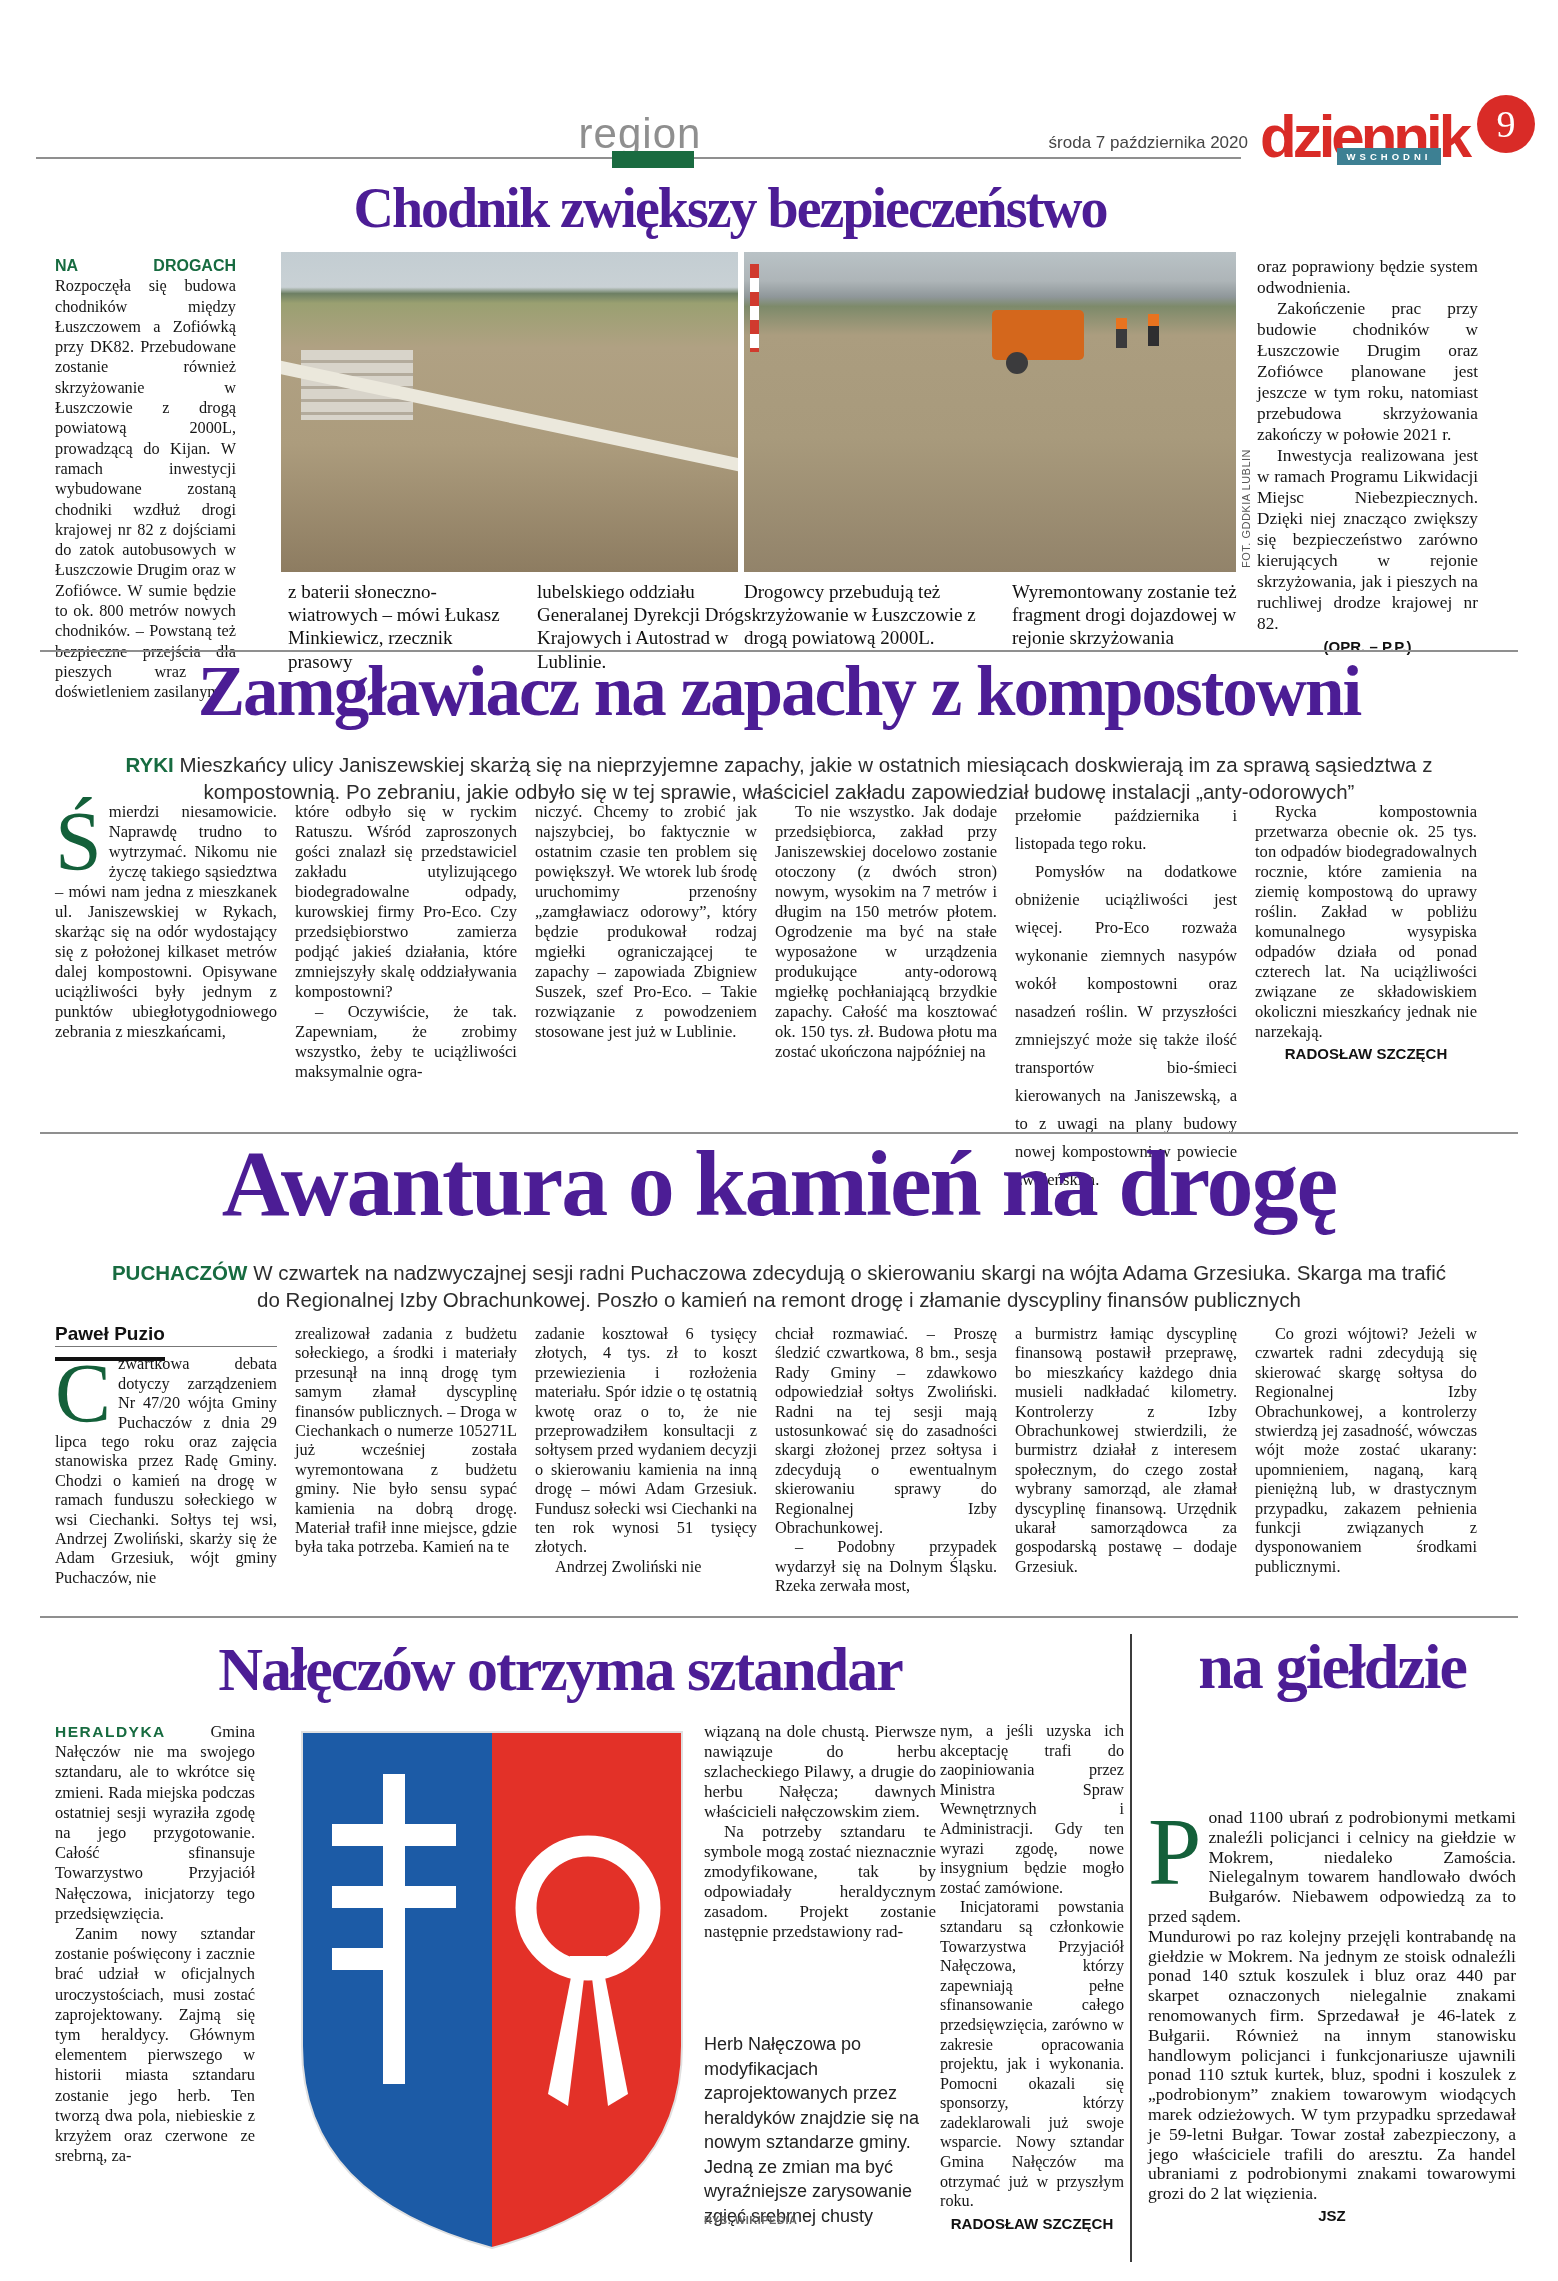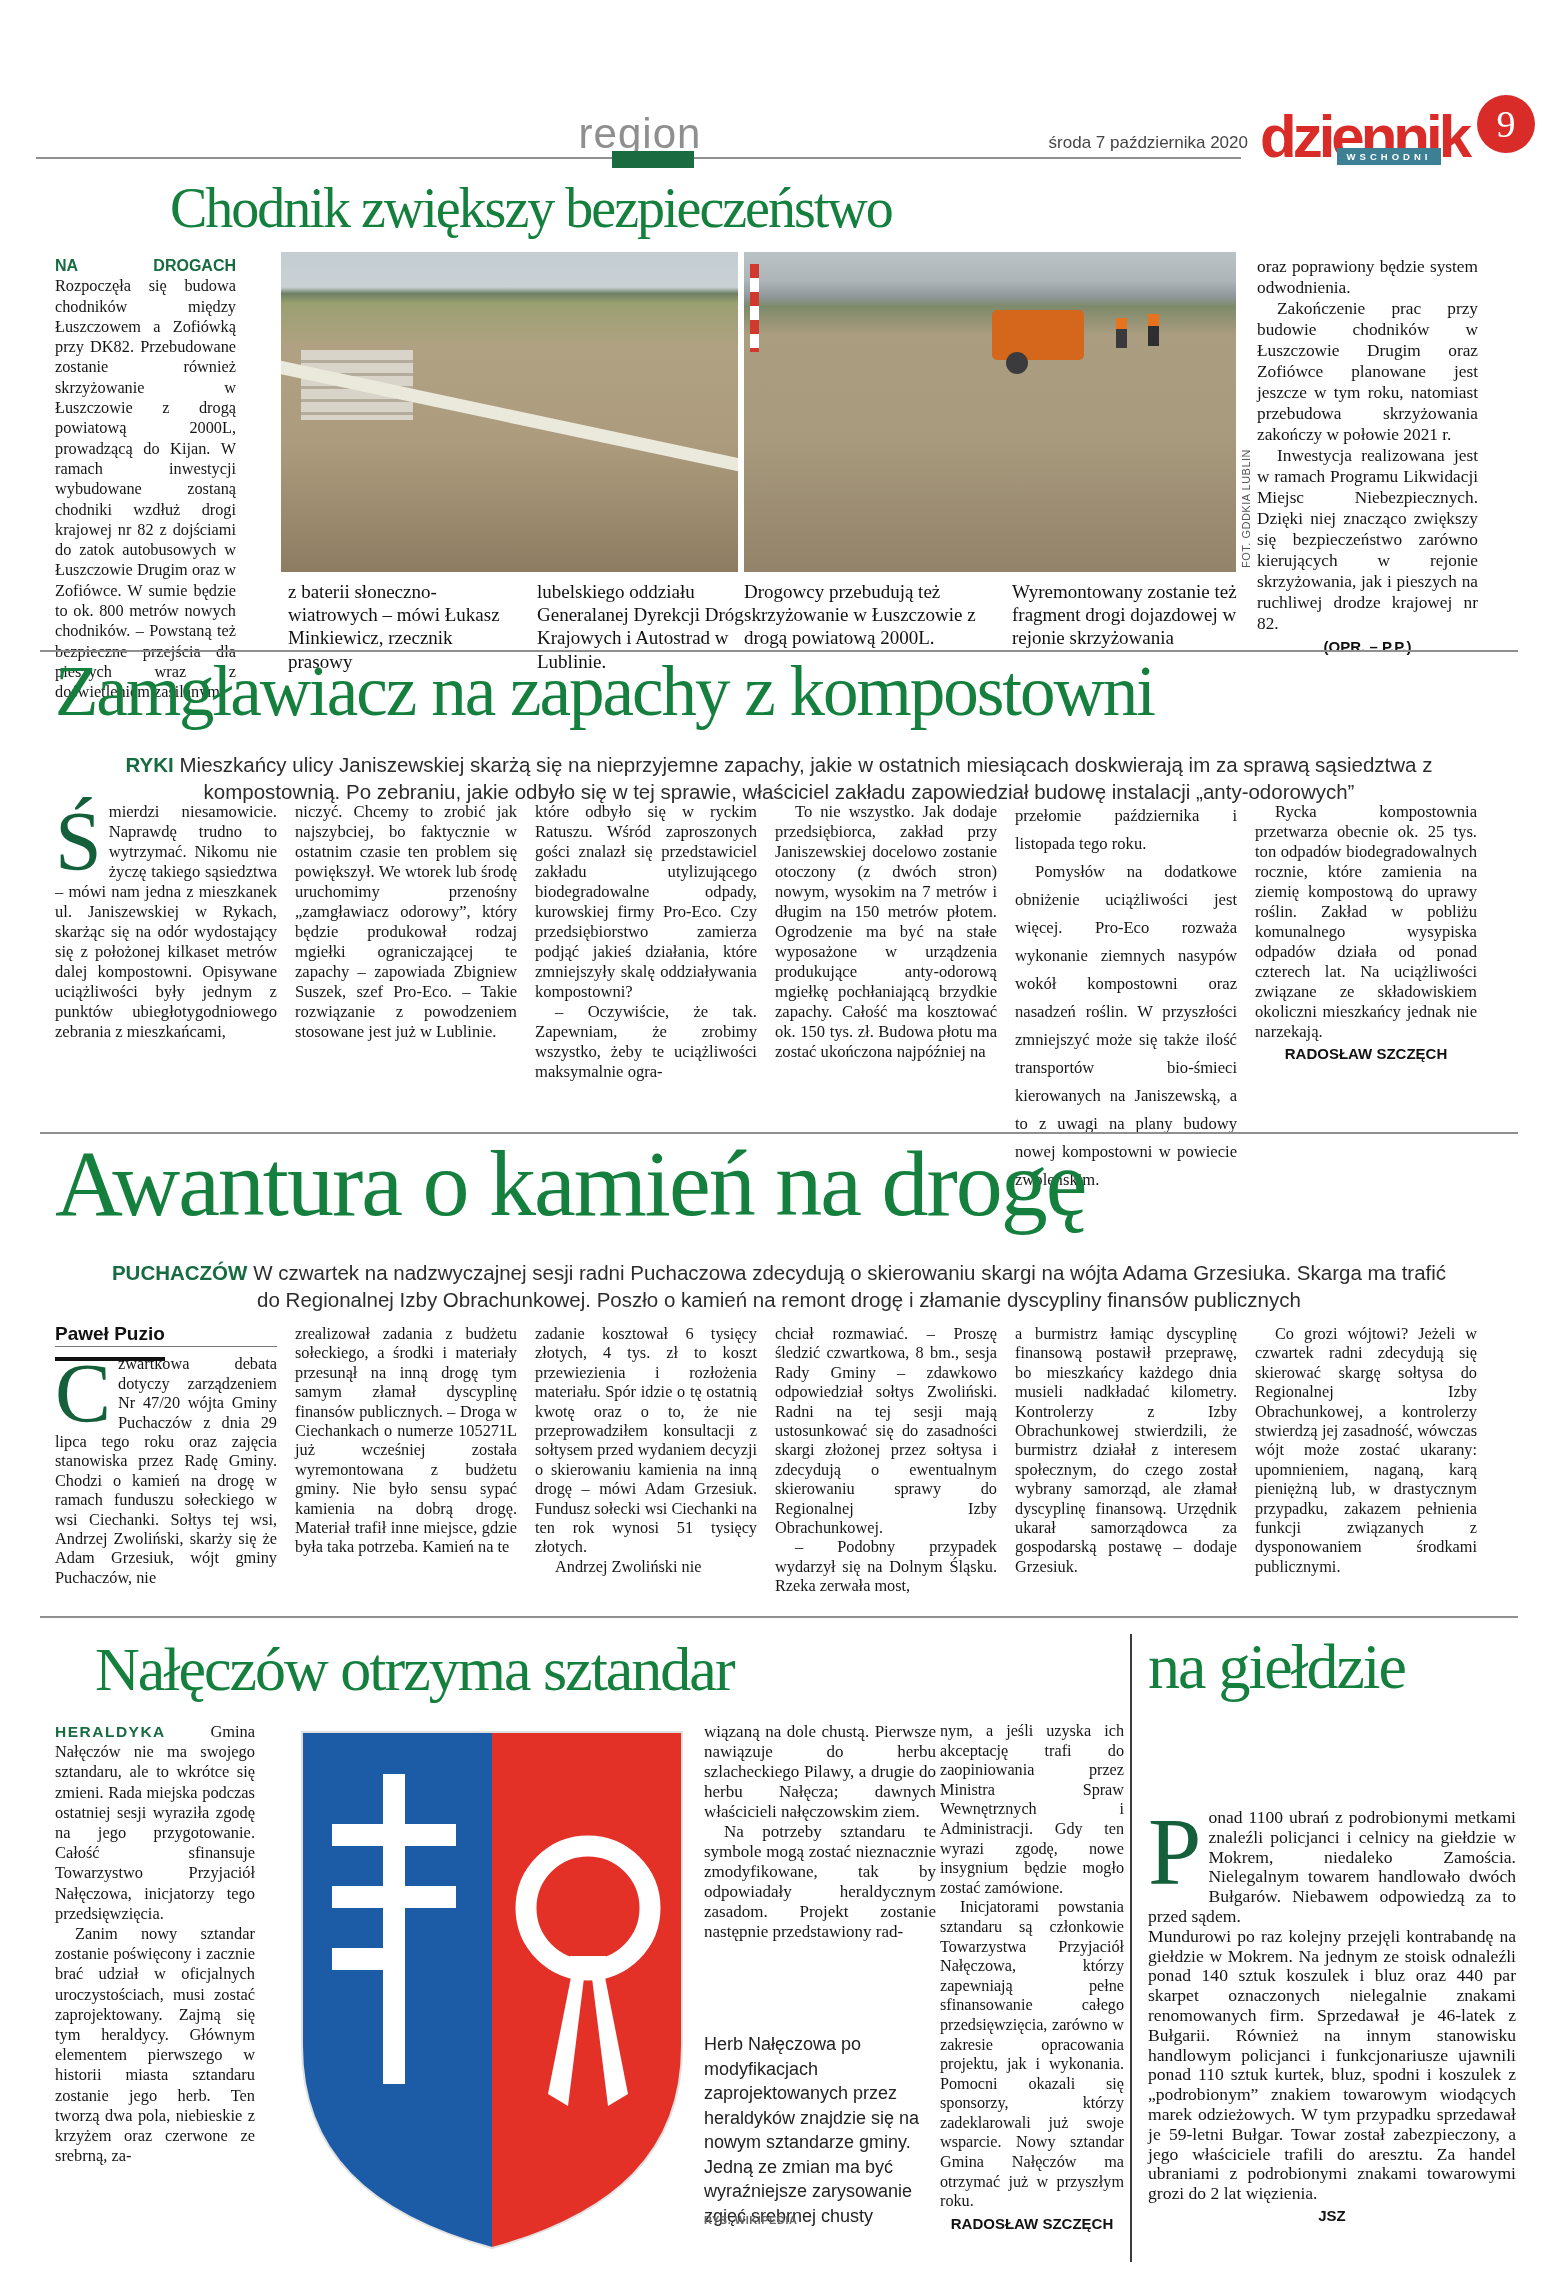--- a/index.html
+++ b/index.html
@@ -1,21 +1,21 @@
 <!DOCTYPE html>
 <html><head>
 <meta charset="utf-8">
 <style>
   *{margin:0;padding:0;box-sizing:border-box}
   html,body{background:#ffffff}
   body{width:1558px;height:2281px;position:relative;overflow:hidden;
        font-family:"Liberation Serif",serif;color:#151515}
   .abs{position:absolute}
-  .hl{font-family:"Liberation Serif",serif;font-weight:400;color:#15803d;
-      letter-spacing:-2px}
+  .hl{font-family:"Liberation Serif",serif;font-weight:700;color:#4c1d95;
+      text-align:center;letter-spacing:-2px}
   .deck{font-family:"Liberation Sans",sans-serif;color:#2d2d2d;text-align:center;line-height:1.3}
   .kick{color:#176b40;font-family:"Liberation Sans",sans-serif;font-weight:700}
   .bodycol{text-align:justify}
   .bodycol p{margin:0}
   .bodycol p.ind{text-indent:20px}
   .drop{float:left;color:#14603a;font-family:"Liberation Serif",serif;
         font-size:84px;line-height:.78;padding:7px 7px 0 0}
   .author{font-family:"Liberation Sans",sans-serif;font-weight:700;font-size:15px;
           text-align:center;color:#111;margin-top:2px}
   .photocap{font-size:19px;line-height:1.22;color:#101010}
@@ -95,25 +95,25 @@
 <div class="abs deck" style="left:108px;top:752px;width:1342px;font-size:20.5px">
   <span class="kick">RYKI</span>
   <span>Mieszkańcy ulicy Janiszewskiej skarżą się na nieprzyjemne zapachy, jakie w ostatnich miesiącach doskwierają im za sprawą sąsiedztwa z kompostownią. Po zebraniu, jakie odbyło się w tej sprawie, właściciel zakładu zapowiedział budowę instalacji „anty-odorowych”</span>
 </div>
 
 <div class="abs flexrow" style="left:55px;top:802px;width:1422px">
   <div class="bodycol" style="width:222px;font-size:16.6px;line-height:20px">
     <p><span class="drop">Ś</span><span>mierdzi niesamowicie. Naprawdę trudno to wytrzymać. Nikomu nie życzę takiego sąsiedztwa – mówi nam jedna z mieszkanek ul. Janiszewskiej w Rykach, skarżąc się na odór wydostający się z położonej kilkaset metrów dalej kompostowni. Opisywane uciążliwości były jednym z punktów ubiegłotygodniowego zebrania z mieszkańcami,</span></p>
   </div>
   <div class="bodycol" style="width:222px;font-size:16.6px;line-height:20px">
-    <p>niczyć. Chcemy to zrobić jak najszybciej, bo faktycznie w ostatnim czasie ten problem się powiększył. We wtorek lub środę uruchomimy przenośny „zamgławiacz odorowy”, który będzie produkował rodzaj mgiełki ograniczającej te zapachy – zapowiada Zbigniew Suszek, szef Pro-Eco. – Takie rozwiązanie z powodzeniem stosowane jest już w Lublinie.</p>
-  </div>
-  <div class="bodycol" style="width:222px;font-size:16.6px;line-height:20px">
     <p>które odbyło się w ryckim Ratuszu. Wśród zaproszonych gości znalazł się przedstawiciel zakładu utylizującego biodegradowalne odpady, kurowskiej firmy Pro-Eco. Czy przedsiębiorstwo zamierza podjąć jakieś działania, które zmniejszyły skalę oddziaływania kompostowni?</p>
     <p class="ind">– Oczywiście, że tak. Zapewniam, że zrobimy wszystko, żeby te uciążliwości maksymalnie ogra-</p>
+  </div>
+  <div class="bodycol" style="width:222px;font-size:16.6px;line-height:20px">
+    <p>niczyć. Chcemy to zrobić jak najszybciej, bo faktycznie w ostatnim czasie ten problem się powiększył. We wtorek lub środę uruchomimy przenośny „zamgławiacz odorowy”, który będzie produkował rodzaj mgiełki ograniczającej te zapachy – zapowiada Zbigniew Suszek, szef Pro-Eco. – Takie rozwiązanie z powodzeniem stosowane jest już w Lublinie.</p>
   </div>
   <div class="bodycol" style="width:222px;font-size:16.6px;line-height:20px">
     <p class="ind">To nie wszystko. Jak dodaje przedsiębiorca, zakład przy Janiszewskiej docelowo zostanie otoczony (z dwóch stron) nowym, wysokim na 7 metrów i długim na 150 metrów płotem. Ogrodzenie ma być na stałe wyposażone w urządzenia produkujące anty-odorową mgiełkę pochłaniającą brzydkie zapachy. Całość ma kosztować ok. 150 tys. zł. Budowa płotu ma zostać ukończona najpóźniej na</p>
   </div>
   <div class="bodycol" style="width:222px;font-size:16.6px;line-height:28px">
     <p>przełomie października i listopada tego roku.</p>
     <p class="ind">Pomysłów na dodatkowe obniżenie uciążliwości jest więcej. Pro-Eco rozważa wykonanie ziemnych nasypów wokół kompostowni oraz nasadzeń roślin. W przyszłości zmniejszyć może się także ilość transportów bio-śmieci kierowanych na Janiszewską, a to z uwagi na plany budowy nowej kompostowni w powiecie zwoleńskim.</p>
   </div>
   <div class="bodycol" style="width:222px;font-size:16.6px;line-height:20px">
     <p class="ind">Rycka kompostownia przetwarza obecnie ok. 25 tys. ton odpadów biodegradowalnych rocznie, które zamienia na ziemię kompostową do uprawy roślin. Zakład w pobliżu komunalnego wysypiska odpadów działa od ponad czterech lat. Na uciążliwości związane ze składowiskiem okoliczni mieszkańcy jednak nie narzekają.</p>

